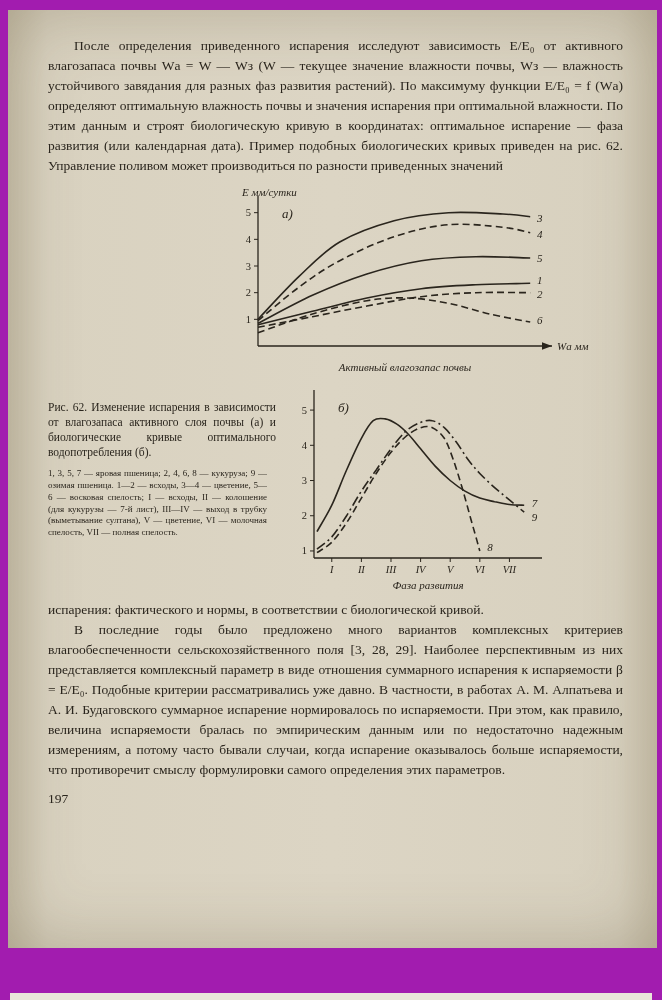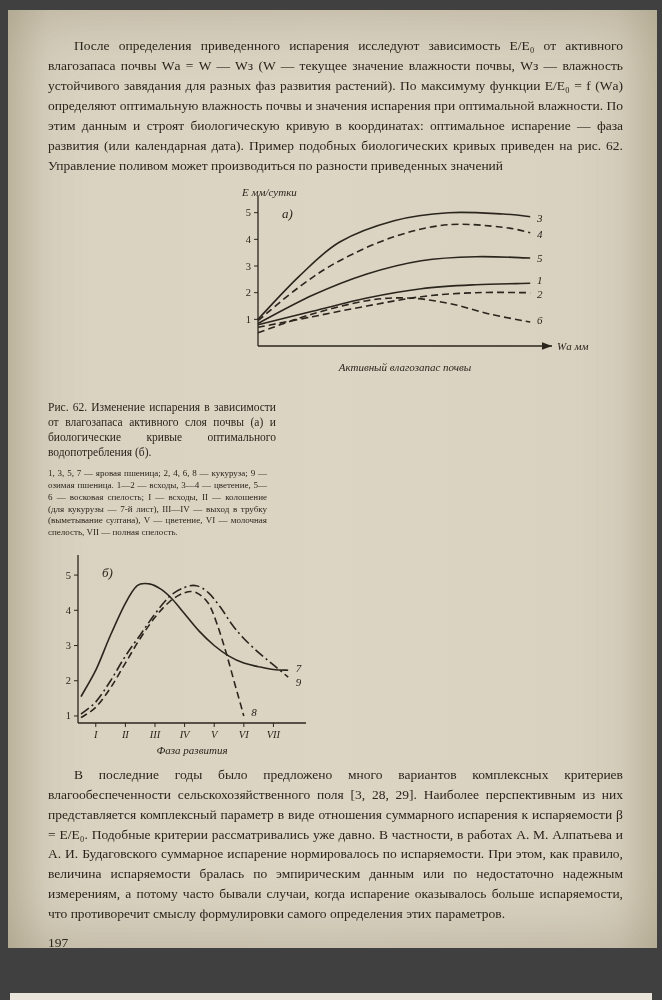--- a/index.html
+++ b/index.html
@@ -1,29 +1,29 @@
 <!DOCTYPE html>
 <html><head>
 <meta charset="utf-8">
 <style>
   html,body{margin:0;padding:0;background:#101010;}
-  .scan{position:relative;width:662px;height:1000px;background:#404040;overflow:hidden;}
+  .scan{position:relative;width:662px;height:1000px;background:#a21caf;overflow:hidden;}
   .scan::after{content:'';position:absolute;left:10px;right:10px;bottom:0;height:7px;background:#e9e5da;}
   .paper{
     position:absolute;left:8px;top:10px;right:5px;bottom:52px;
     background:linear-gradient(90deg,#cdc5b0 0%,#d9d2c0 6%,#dcd5c4 50%,#d8d1bf 94%,#cfc7b2 100%);
     box-shadow:inset 0 0 70px rgba(90,75,45,.30);
     box-sizing:border-box;padding:26px 34px 14px 40px;overflow:hidden;
     color:#2a251d;
   }
   .body{font:13.5px/1.48 "Liberation Serif","DejaVu Serif",serif;text-align:justify;margin:0;color:#2a251d;}
   .indent{text-indent:26px;}
   .figure{margin:8px 0 6px 0;}
   .chart-a-wrap{margin-left:176px;}
-  .fig-row{display:flex;gap:8px;margin-top:2px;align-items:flex-start;flex-direction:column;}
+  .fig-row{display:flex;gap:8px;margin-top:2px;align-items:flex-start;}
   .fig-caption-col{width:228px;padding-top:18px;box-sizing:border-box;}
   .caption{font:11.5px/1.32 "Liberation Serif","DejaVu Serif",serif;text-align:justify;margin:0;}
   .legend{font:9px/1.3 "Liberation Serif","DejaVu Serif",serif;text-align:justify;margin:8px 9px 0 0;}
   .page-number{font:13.5px/1 "Liberation Serif","DejaVu Serif",serif;text-align:left;margin-top:12px;padding-right:8px;}
   svg text{fill:#2a251d;font-family:"Liberation Serif","DejaVu Serif",serif;}
   svg .tick{font-size:10.5px;}
   svg .axlbl{font-size:11px;}
   svg .panel{font-size:13px;}
   svg .serieslbl{font-size:11px;}
   svg .italic{font-style:italic;}
@@ -107,17 +107,18 @@
             <path d="M33.0,149.6C35.4,145.2 42.8,133.4 47.8,123.2C52.7,112.9 57.6,99.1 62.6,88.0C67.5,76.8 72.9,64.5 77.4,56.3C81.8,48.0 85.3,41.9 89.2,38.7C93.2,35.4 97.1,36.3 101.1,36.9C105.0,37.5 109.0,39.5 112.9,42.2C116.9,44.8 120.8,48.6 124.8,52.7C128.7,56.8 132.2,61.5 136.6,66.8C141.0,72.1 146.5,79.2 151.4,84.4C156.3,89.7 161.3,94.4 166.2,98.5C171.1,102.6 176.1,106.2 181.0,109.1C185.9,112.0 190.9,114.4 195.8,116.1C200.8,117.9 205.7,118.6 210.6,119.7C215.6,120.7 220.5,121.9 225.4,122.5C230.4,123.1 237.8,123.1 240.2,123.2" fill="none" stroke="#2a251d" stroke-width="1.6"></path>
             <text x="247.63636363636365" y="124.91304347826087" class="serieslbl italic">7</text>
             <path d="M33.0,167.2C35.4,165.1 42.8,160.4 47.8,154.9C52.7,149.3 57.6,141.4 62.6,133.7C67.5,126.1 72.4,116.7 77.4,109.1C82.3,101.5 87.2,95.0 92.2,88.0C97.1,80.9 102.1,73.3 107.0,66.8C111.9,60.4 116.9,53.6 121.8,49.2C126.7,44.8 132.2,42.2 136.6,40.4C141.0,38.7 144.5,37.8 148.4,38.7C152.4,39.5 156.3,42.2 160.3,45.7C164.2,49.2 168.2,54.5 172.1,59.8C176.1,65.1 180.0,72.1 184.0,77.4C187.9,82.7 191.4,86.8 195.8,91.5C200.3,96.2 205.7,101.2 210.6,105.6C215.6,110.0 220.5,113.8 225.4,117.9C230.4,122.0 237.8,128.2 240.2,130.2" fill="none" stroke="#2a251d" stroke-width="1.6" stroke-dasharray="10,3.5,2,3.5"></path>
             <text x="247.63636363636365" y="139" class="serieslbl italic">9</text>
             <path d="M33.0,170.7C35.4,169.0 42.8,165.1 47.8,160.2C52.7,155.2 57.6,148.1 62.6,140.8C67.5,133.4 72.4,124.3 77.4,116.1C82.3,107.9 87.2,99.1 92.2,91.5C97.1,83.8 102.1,76.5 107.0,70.3C111.9,64.2 116.9,58.6 121.8,54.5C126.7,50.4 132.2,47.2 136.6,45.7C141.0,44.2 144.5,43.9 148.4,45.7C152.4,47.5 156.8,51.0 160.3,56.3C163.7,61.5 166.2,69.2 169.2,77.4C172.1,85.6 175.1,95.6 178.1,105.6C181.0,115.5 184.5,128.5 186.9,137.3C189.4,146.1 191.4,153.1 192.9,158.4C194.3,163.7 195.3,167.2 195.8,169.0" fill="none" stroke="#2a251d" stroke-width="1.6" stroke-dasharray="7,4"></path>
             <text x="203.2207792207792" y="168.93478260869566" class="serieslbl italic">8</text>
           </svg>
       </div>
     </div>
 
+    <p class="body">испарения: фактического и нормы, в соответствии с биологической кривой.</p>
     <p class="body indent">В последние годы было предложено много вариантов комплексных критериев влагообеспеченности сельскохозяйственного поля [3, 28, 29]. Наиболее перспективным из них представляется комплексный параметр в виде отношения суммарного испарения к испаряемости β = Е/Е₀. Подобные критерии рассматривались уже давно. В частности, в работах А. М. Алпатьева и А. И. Будаговского суммарное испарение нормировалось по испаряемости. При этом, как правило, величина испаряемости бралась по эмпирическим данным или по недостаточно надежным измерениям, а потому часто бывали случаи, когда испарение оказывалось больше испаряемости, что противоречит смыслу формулировки самого определения этих параметров.</p>
 
     <div class="page-number">197</div>
   </div>
 </div>
 
 </body></html>

